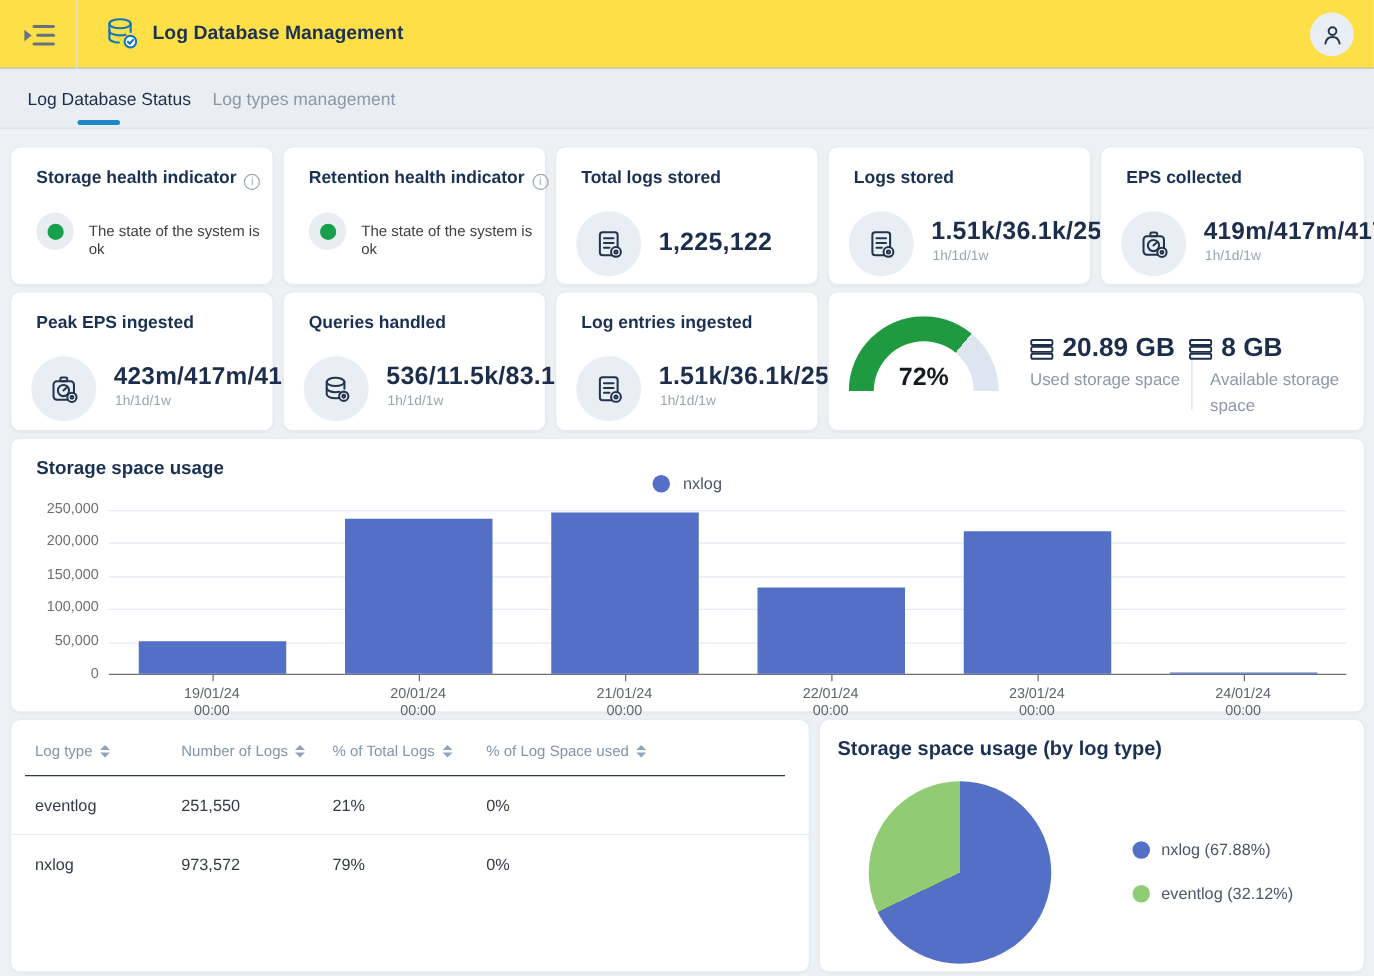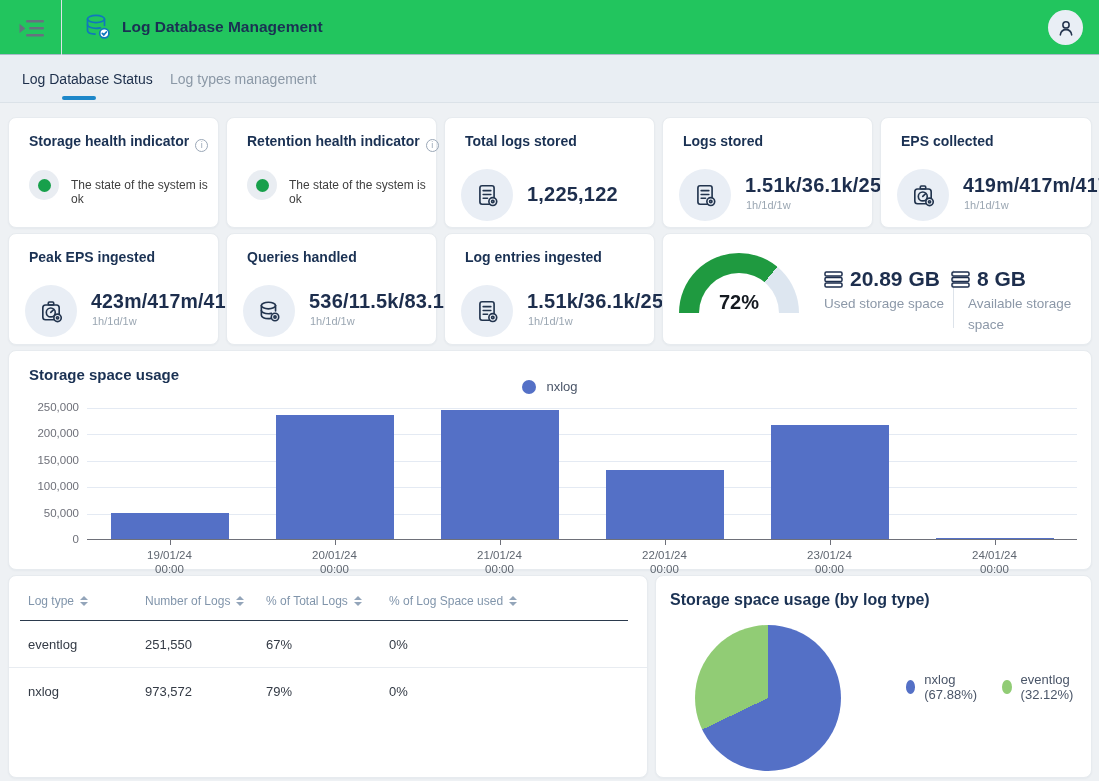--- a/index.html
+++ b/index.html
@@ -1,19 +1,19 @@
 <!DOCTYPE html>
 <html><head>
 <meta charset="utf-8">
 <style>
   * { margin:0; padding:0; box-sizing:border-box; }
   html,body { width:1099px; height:781px; font-family:"Liberation Sans", sans-serif; background:#eef1f4; overflow:hidden; }
 
   
-  #header { position:absolute; top:0; left:0; width:1099px; height:55px; background:#22c55e; border-bottom:1px solid #a9bac9; }
+  #header { position:absolute; top:0; left:0; width:1099px; height:55px; background:#fde047; border-bottom:1px solid #a9bac9; }
   #menu-btn { position:absolute; left:13px; top:13px; width:36px; height:30px; display:flex; align-items:center; justify-content:center; cursor:pointer; }
   #header-divider { position:absolute; left:61px; top:0; width:1px; height:55px; background:#dde3e9; }
   #title-icon { position:absolute; left:84px; top:13px; }
   #page-title { position:absolute; left:122px; top:18px; font-size:15.5px; font-weight:bold; color:#1a3153; }
   #avatar { position:absolute; right:16px; top:10px; width:35px; height:35px; border-radius:50%; background:#e9eef5; display:flex; align-items:center; justify-content:center; cursor:pointer; }
 
   
   #tabbar { position:absolute; top:55px; left:0; width:1099px; height:48px; background:#e9eef3; border-bottom:1px solid #dbe2e8; }
   .tab { position:absolute; top:0; height:48px; display:flex; align-items:center; font-size:14px; cursor:pointer; }
   .tab.active { color:#1c2e4a; }
@@ -61,21 +61,21 @@
   .sort { display:inline-flex; flex-direction:column; gap:2px; }
   .sort i { display:block; width:0; height:0; border-left:4px solid transparent; border-right:4px solid transparent; }
   .sort .up { border-bottom:4px solid #93a5ba; }
   .sort .down { border-top:4px solid #93a5ba; }
   #head-rule { margin:0 19px 0 11px; border-bottom:1.5px solid #2b3a4d; }
   .t-row { display:grid; grid-template-columns:117px 121px 123px 1fr; padding:16px 10px 15px 19px; font-size:13px; color:#333a45; border-bottom:1px solid #e8ecf1; }
   .t-row:last-child { border-bottom:none; }
 
   
   #pie { position:absolute; left:39px; top:49px; width:146px; height:146px; border-radius:50%; cursor:pointer; }
-  #pie-legend { position:absolute; left:250px; top:96px; display:flex; flex-direction:row; gap:20px; }
+  #pie-legend { position:absolute; left:250px; top:96px; display:flex; flex-direction:column; gap:20px; }
   .pie-legend-item { display:flex; align-items:center; gap:9px; cursor:pointer; }
   .pie-legend-item .legend-dot { width:14px; height:14px; }
 </style>
 </head>
 <body>
 
 <div id="header">
   <div id="menu-btn">
     <svg width="27" height="23" viewBox="0 0 27 23">
       <g fill="#66727f">
@@ -340,21 +340,21 @@
             <i class="up"></i>
             <i class="down"></i>
           </span>
         </div>
       </div>
     <div id="head-rule"></div>
     <div id="table-body">
         <div class="t-row">
           <div>eventlog</div>
           <div>251,550</div>
-          <div>67%</div>
+          <div>21%</div>
           <div>0%</div>
         </div>
         <div class="t-row">
           <div>nxlog</div>
           <div>973,572</div>
           <div>79%</div>
           <div>0%</div>
         </div>
       </div>
   </div>

